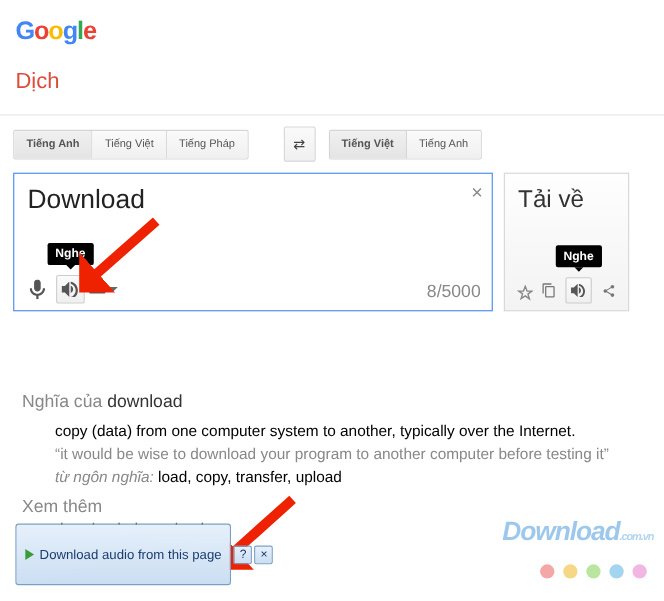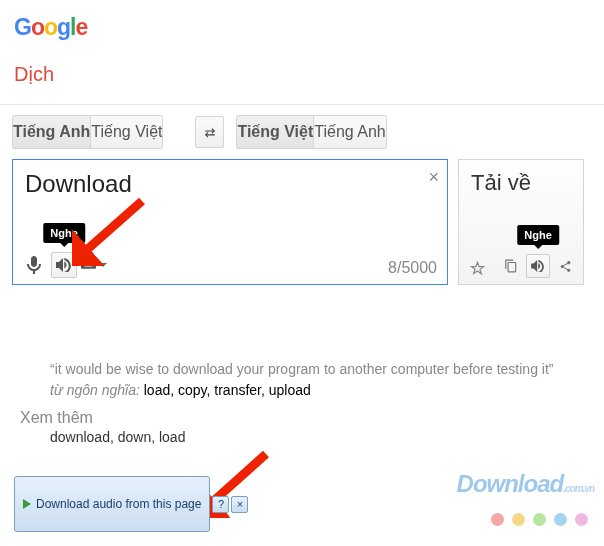--- a/index.html
+++ b/index.html
@@ -4,38 +4,38 @@
 <style>
 * { margin: 0; padding: 0; box-sizing: border-box; font-family: Arial, sans-serif; }
 body { width: 604px; height: 546px; background: #fff; position: relative; overflow: hidden; }
 .header { padding: 14px 0 0 14px; }
 .logo { font-size: 23px; font-weight: bold; letter-spacing: -1px; }
 .l-b { color: #4285F4; } .l-r { color: #EA4335; } .l-y { color: #FBBC05; } .l-g { color: #34A853; }
 .app-name { color: #DD4B39; font-size: 20px; padding: 22px 0 18px 14px; }
 .divider { border-top: 1px solid #e5e5e5; margin-bottom: 10px; }
 .lang-bar { display: flex; align-items: center; padding: 0 12px; gap: 0; }
 .lang-tabs { display: flex; border: 1px solid #d5d5d5; border-radius: 2px; overflow: hidden; }
-.lang-tab { padding: 7px 0; font-size: 16px; color: #555; background: linear-gradient(#fafafa,#f0f0f0); border-right: 1px solid #d5d5d5; cursor: pointer; }
+.lang-tab { padding: 7px 11px; font-size: 10px; color: #555; background: linear-gradient(#fafafa,#f0f0f0); border-right: 1px solid #d5d5d5; cursor: pointer; }
 .lang-tab:last-child { border-right: none; }
 .lang-tab.active { font-weight: bold; background: linear-gradient(#f0f0f0,#e4e4e4); }
 .lang-tab.detect { display: flex; align-items: center; gap: 7px; }
 .chev { width: 0; height: 0; border-left: 4px solid transparent; border-right: 4px solid transparent; border-top: 4px solid #666; }
 .swap-btn { margin: 0 12px 0 32px; padding: 6px 8px; border: 1px solid #d5d5d5; border-radius: 2px; background: linear-gradient(#fafafa,#f0f0f0); cursor: pointer; }
 .swap-ico { font-size: 13px; color: #444; }
 .right-tabs { display: flex; border: 1px solid #d5d5d5; border-radius: 2px; overflow: hidden; }
 .main { display: flex; gap: 10px; padding: 10px 12px 0 12px; }
 .input-area { width: 436px; height: 126px; border: 1px solid #4285F4; position: relative; padding: 10px 12px; }
 .input-text { font-size: 24px; color: #222; }
 .clear-x { position: absolute; top: 7px; right: 8px; color: #888; font-size: 18px; cursor: pointer; }
 .char-count { position: absolute; bottom: 7px; right: 10px; font-size: 16px; color: #888; }
 .tools-row { position: absolute; bottom: 6px; left: 8px; display: flex; align-items: center; gap: 4px; }
 .tool-btn { width: 26px; height: 26px; display: flex; align-items: center; justify-content: center; border-radius: 2px; cursor: pointer; position: relative; }
 .tool-btn.boxed { border: 1px solid #ccc; background: linear-gradient(#fafafa,#f0f0f0); }
 .mic-ico, .spk-ico, .kbd-ico { fill: #555; }
-.output-area { width: 126px; height: 126px; border: 1px solid #d5d5d5; background: linear-gradient(#fefefe,#f3f3f3); position: relative; padding: 10px 12px; }
+.output-area { width: 114px; height: 126px; border: 1px solid #d5d5d5; background: linear-gradient(#fefefe,#f3f3f3); position: relative; padding: 10px 12px; }
 .output-text { font-size: 22px; color: #333; }
 .out-tools { position: absolute; bottom: 6px; right: 8px; display: flex; align-items: center; gap: 5px; }
 .out-tools-left { position: absolute; bottom: 6px; left: 8px; display: flex; align-items: center; gap: 5px; }
 .sm-ico { width: 20px; height: 20px; display: flex; align-items: center; justify-content: center; cursor: pointer; color: #666; }
 .sm-ico.boxed2 { border: 1px solid #ccc; border-radius: 2px; background: linear-gradient(#fafafa,#f0f0f0); width: 24px; height: 24px; }
 .tooltip { position: absolute; background: #000; color: #fff; font-size: 11px; font-weight: bold; padding: 4px 7px; border-radius: 2px; top: -30px; left: 50%; transform: translateX(-50%); white-space: nowrap; }
 .tooltip::after { content: ''; position: absolute; top: 100%; left: 50%; transform: translateX(-50%); border: 4px solid transparent; border-top-color: #000; }
 .arrow-red { position: absolute; pointer-events: none; }
 .defs { padding: 74px 14px 0 20px; font-size: 14px; }
 .def-title { color: #888; font-size: 16px; margin-bottom: 6px; }
@@ -63,20 +63,21 @@
     <span class="l-b">G</span><span class="l-r">o</span><span class="l-y">o</span><span class="l-b">g</span><span class="l-g">l</span><span class="l-r">e</span>
   </div>
 </div>
 <div class="app-name">Dịch</div>
 <div class="divider"></div>
 
 <div class="lang-bar">
   <div class="lang-tabs">
     <div class="lang-tab active">Tiếng Anh</div>
     <div class="lang-tab">Tiếng Việt</div>
+    <div class="lang-tab">Tiếng Pháp</div>
   </div>
   <div class="swap-btn">
     <span class="swap-ico">⇄</span>
   </div>
   <div class="right-tabs">
     <div class="lang-tab active">Tiếng Việt</div>
     <div class="lang-tab">Tiếng Anh</div>
   </div>
 </div>
 
@@ -153,21 +154,25 @@
 <svg class="arrow-red" style="left:198px;top:448px" width="80" height="70">
     <defs>
       <marker id="ah2" markerWidth="8" markerHeight="8" refX="1" refY="4" orient="auto">
         <path d="M0,0 L8,4 L0,8 z" fill="#e20"></path>
       </marker>
     </defs>
     <line x1="68" y1="6" x2="10" y2="58" stroke="#e20" stroke-width="9" marker-end="url(#ah2)"></line>
   </svg>
 
 <div class="defs">
+  <div class="def-title">
+    <span>Nghĩa của </span><b>download</b>
+  </div>
   <div class="def-body">
+    <div>copy (data) from one computer system to another, typically over the Internet.</div>
     <div class="def-ex">“it would be wise to download your program to another computer before testing it”</div>
     <div>
       <span class="def-syn-lbl">từ ngôn nghĩa:</span><span> load, copy, transfer, upload</span>
     </div>
   </div>
   <div class="see-also">Xem thêm</div>
   <div class="see-items">download, down, load</div>
 </div>
 
 <div class="dl-bar">

